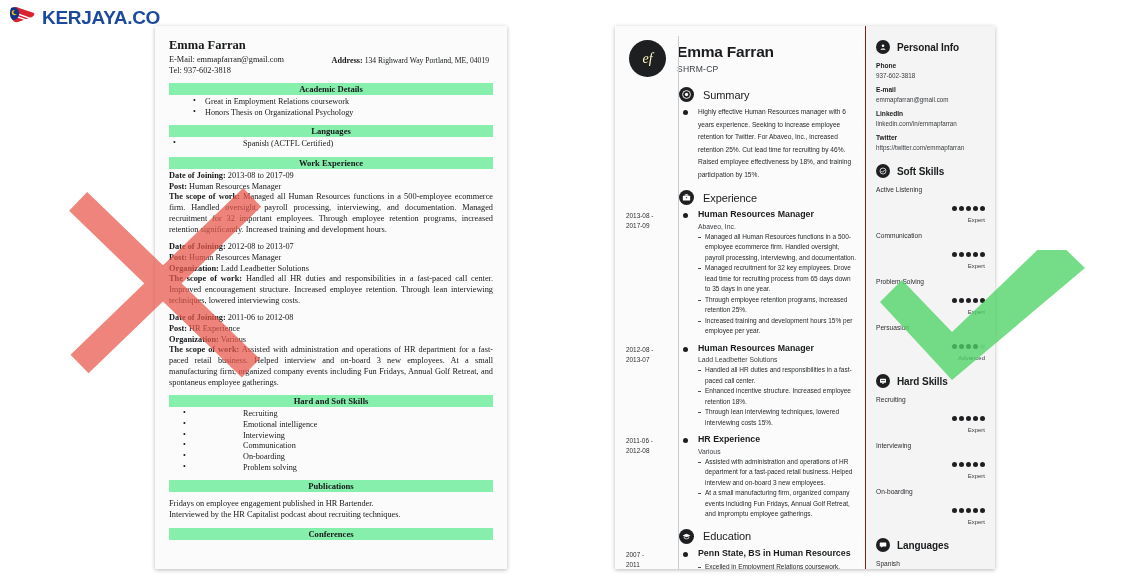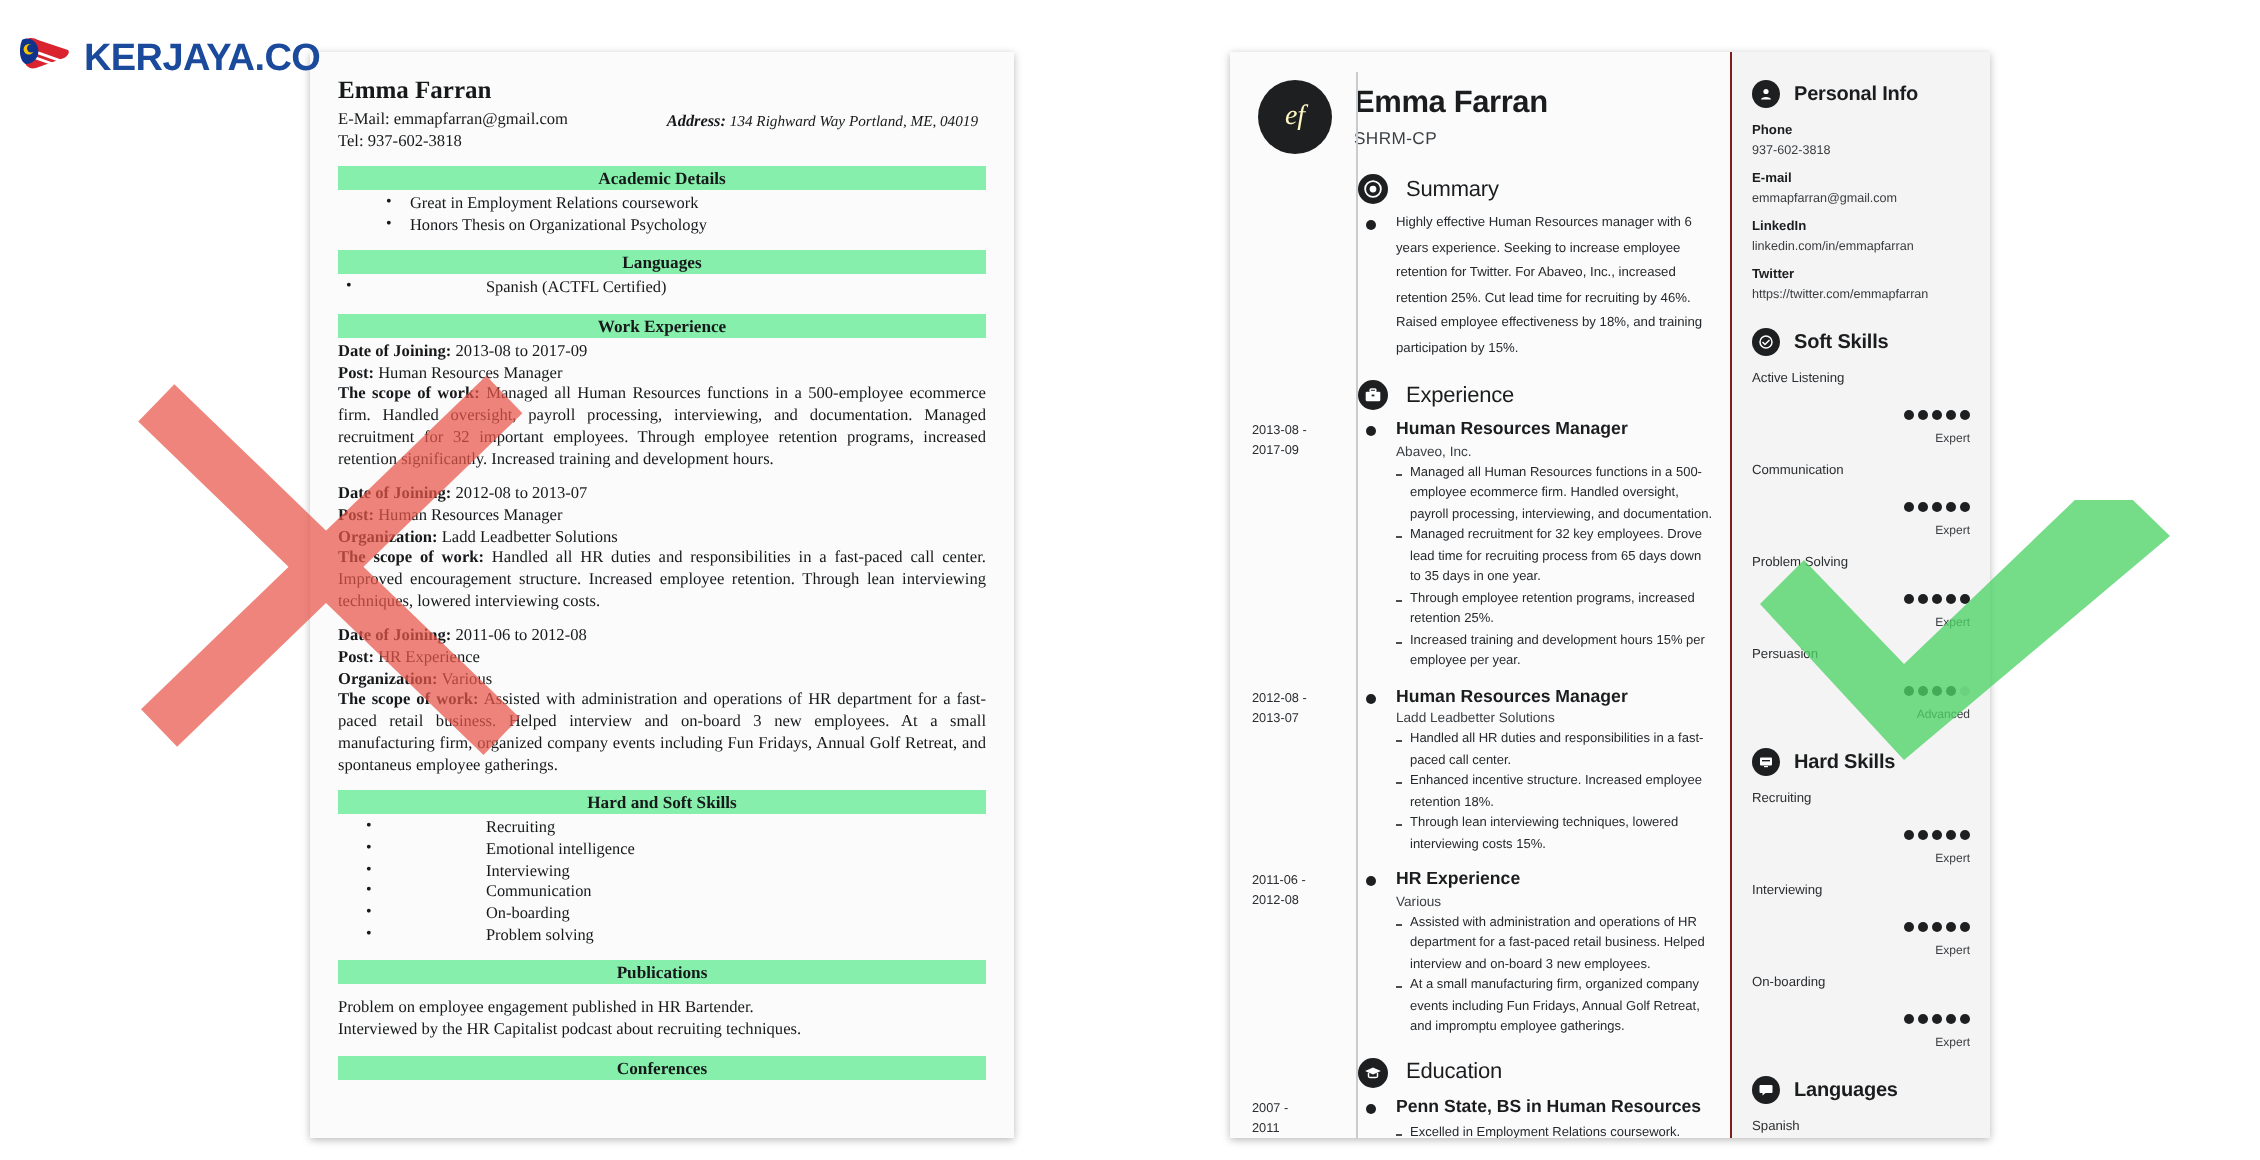--- a/index.html
+++ b/index.html
@@ -6,21 +6,21 @@
   html, body { width: 1130px; height: 580px; }
   body {
     background: #ffffff;
     font-family: "Liberation Sans", sans-serif;
     overflow: hidden;
     position: relative;
   }
 
   
   .brandbar {
-    position: absolute; left: 0; top: 12px;
+    position: absolute; left: 0; top: 0;
     width: 100%; height: 36px;
     display: flex; align-items: center;
     padding-left: 10px;
     z-index: 20;
   }
   .brand-logo { width: 26px; height: 24px; margin-right: 6px; flex: none; }
   .brand-text {
     font-size: 19px; font-weight: bold; letter-spacing: -0.3px;
     color: #1b4a9c; font-family: "Liberation Sans", sans-serif;
   }
@@ -41,21 +41,21 @@
   .page-right {
     left: 615px; top: 26px; width: 380px; height: 543px;
     padding: 0;
     overflow: hidden;
   }
 
   
   .l-name { font-size: 12.5px; font-weight: bold; line-height: 1.25; }
   .l-contact-row { display: flex; justify-content: space-between; align-items: flex-start; }
   .l-contact-left { font-size: 8.3px; line-height: 1.35; }
-  .l-contact-right { font-size: 7.6px; line-height: 1.35; padding-top: 1px; padding-right: 4px; font-style: italic; }
+  .l-contact-right { font-size: 7.6px; line-height: 1.35; padding-top: 1px; padding-right: 4px; }
   .l-contact-right b { font-size: 8.2px; }
   .l-secbar {
     background: #86efac; text-align: center;
     font-size: 8.6px; font-weight: bold; line-height: 12px;
     margin: 7px 0 2px 0; height: 12px;
   }
   .l-line { font-size: 8.3px; line-height: 1.28; }
   .l-line b { font-weight: bold; }
   .l-ul { list-style: none; margin: 0; padding: 0; }
   .l-ul li { font-size: 8.2px; line-height: 1.3; padding-left: 36px; position: relative; }
@@ -223,21 +223,21 @@
     <li>Recruiting</li>
     <li>Emotional intelligence</li>
     <li>Interviewing</li>
     <li>Communication</li>
     <li>On-boarding</li>
     <li>Problem solving</li>
   </ul>
 
   <div class="l-secbar">Publications</div>
   <div class="l-pub">
-    <div>Problem on employee engagement published in HR Bartender.</div>
+    <div>Fridays on employee engagement published in HR Bartender.</div>
     <div>Interviewed by the HR Capitalist podcast about recruiting techniques.</div>
   </div>
 
   <div class="l-secbar">Conferences</div>
   <div class="l-conf">
     <div> </div>
 
   </div>
 </div>
 

